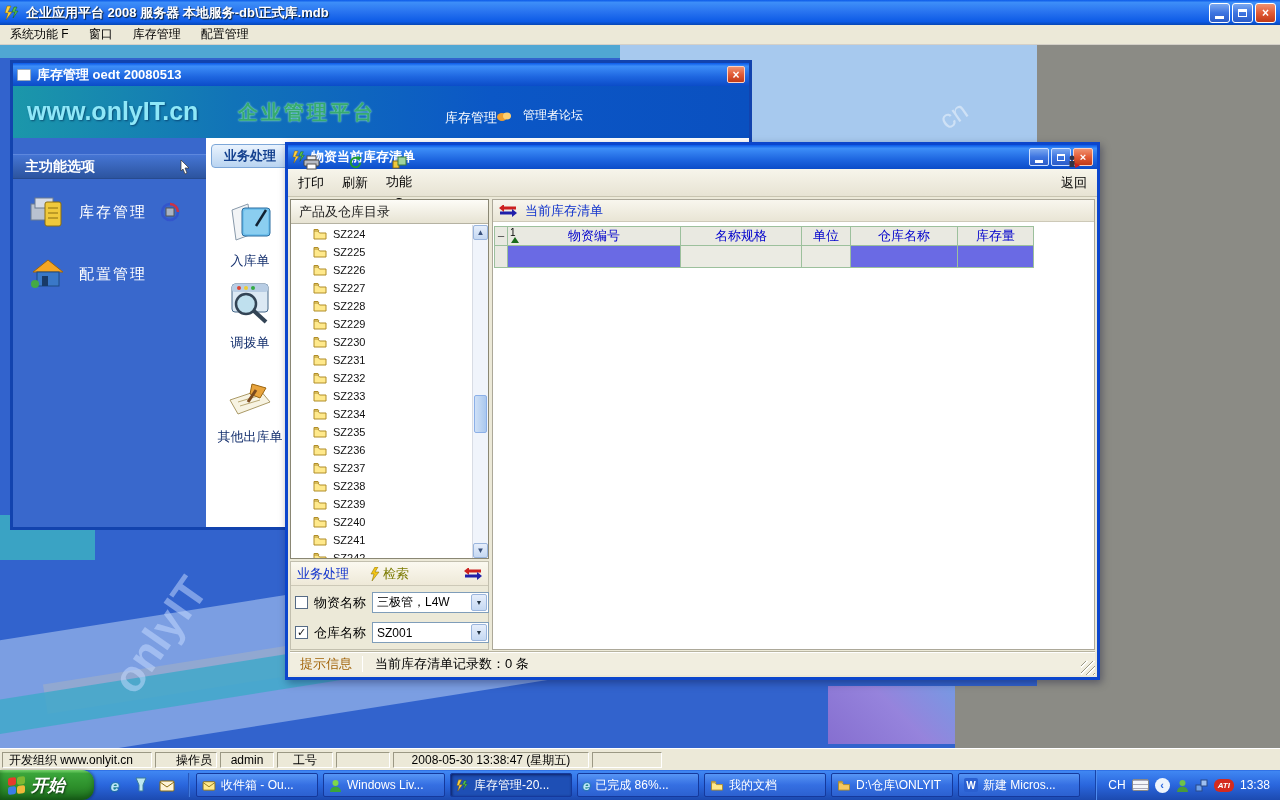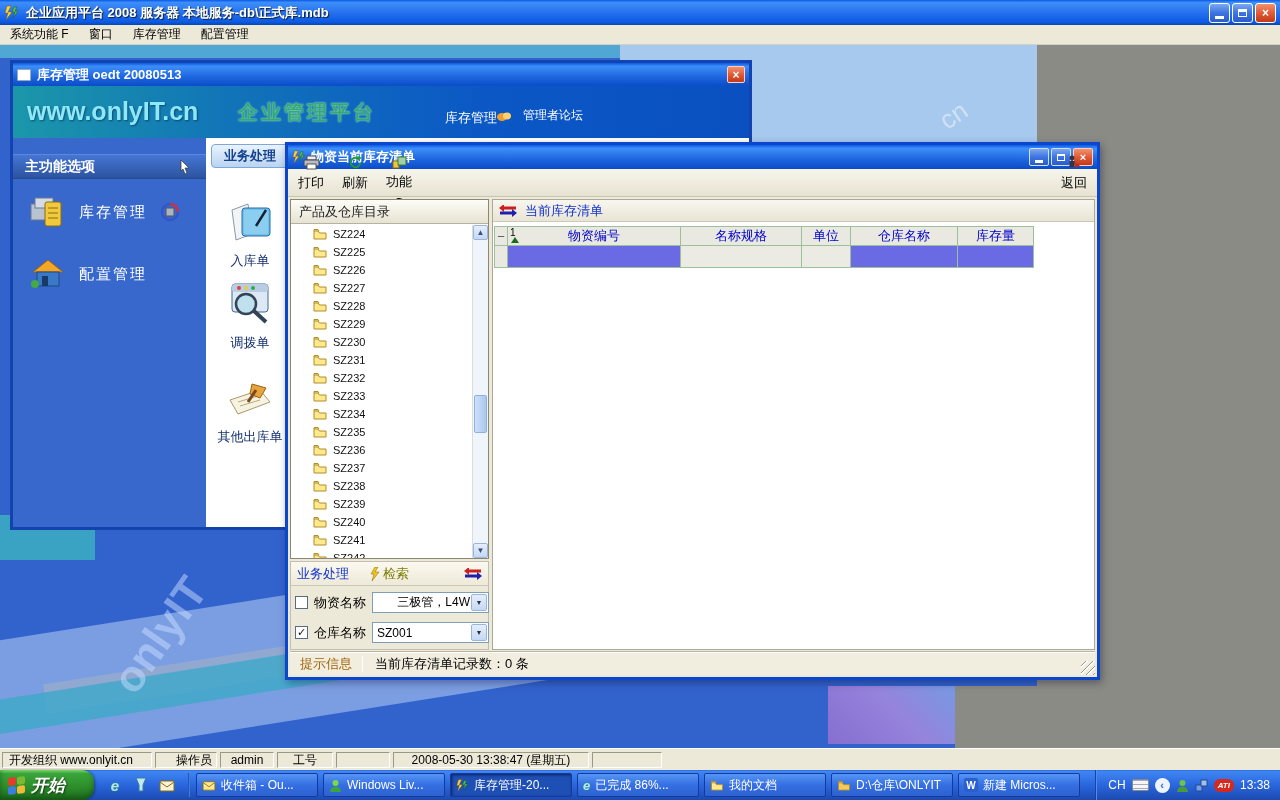--- a/index.html
+++ b/index.html
@@ -491,21 +491,21 @@
             <svg width="11" height="14" viewBox="0 0 11 14">
               <polygon points="6,0 2,7 5,7 3,14 10,5 6,5 9,0" fill="#f5c518" stroke="#7a6a00" stroke-width=".5"></polygon>
             </svg>
             <span>检索</span>
           </span>
           <svg class="f-swap" width="18" height="12" viewBox="0 0 18 12">
             <polygon points="5,0 5,2.5 17,2.5 17,5.5 5,5.5 5,8 0,4" fill="#cc2020" transform="translate(0,-1)"></polygon>
             <polygon points="13,4 13,6.5 1,6.5 1,9.5 13,9.5 13,12 18,8" fill="#2020aa"></polygon>
           </svg>
         </div>
-        <div class="f-row" style="top:30px;text-align:right;">
+        <div class="f-row" style="top:30px;">
           <div class="chk"></div>
           <span class="f-label">物资名称</span>
           <div class="combo">
             <span class="val">三极管，L4W</span>
             <div class="arrow">▼</div>
           </div>
         </div>
         <div class="f-row" style="top:60px;">
           <div class="chk">✓</div>
           <span class="f-label">仓库名称</span>

